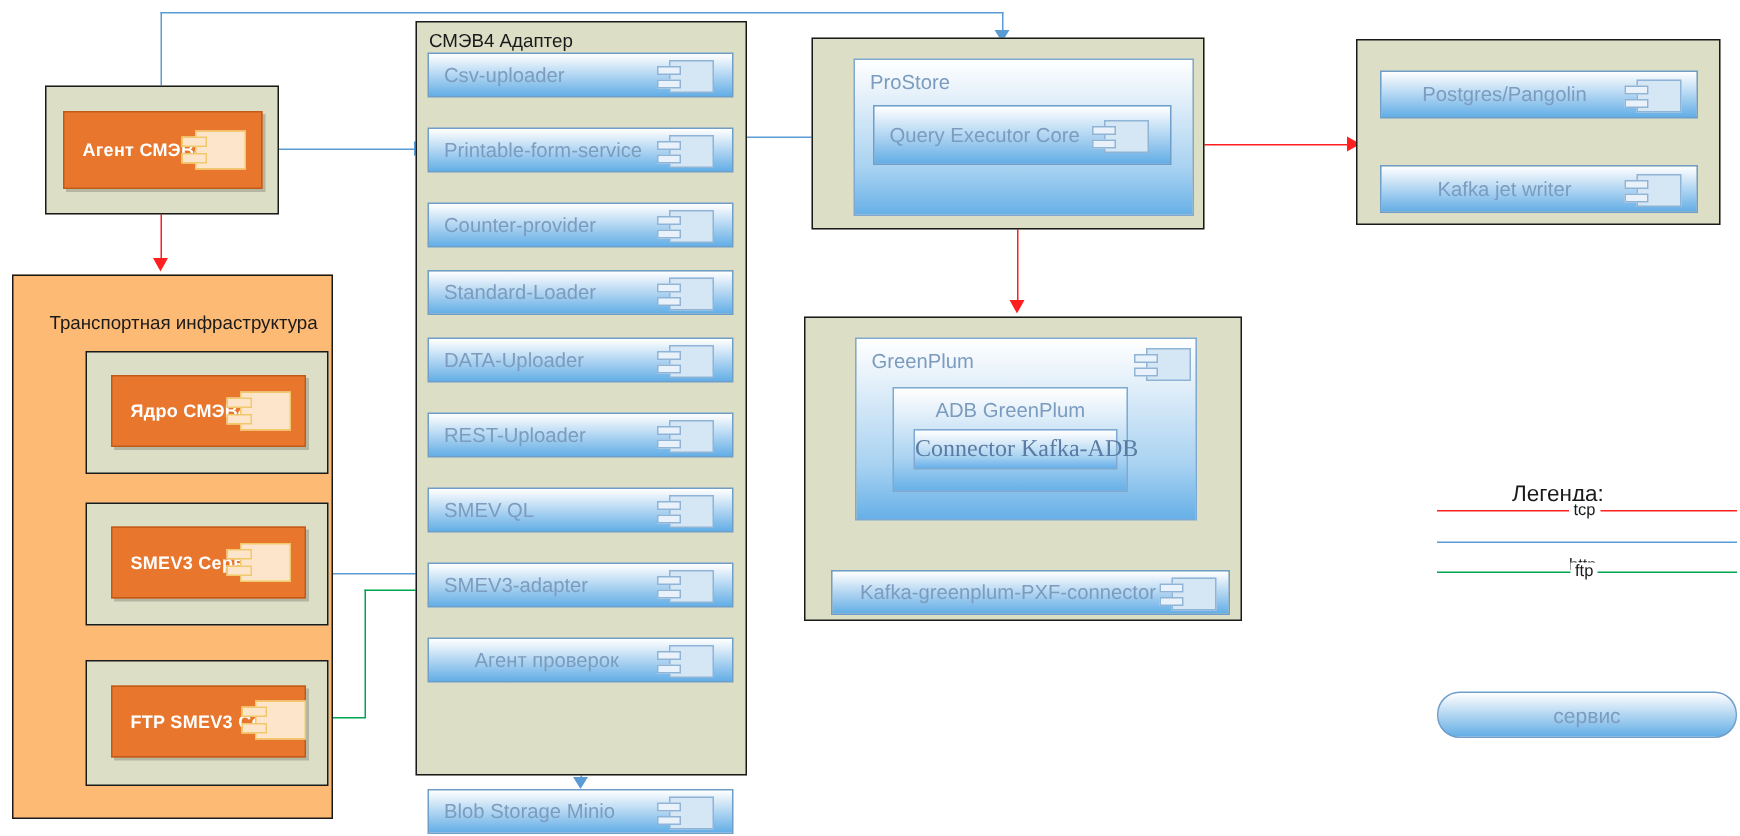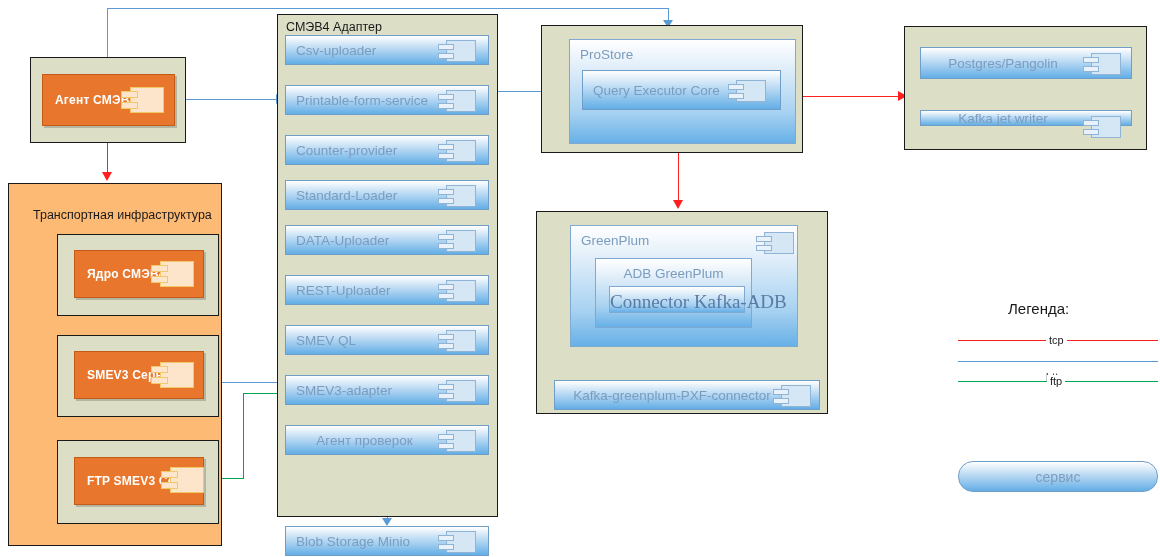--- a/index.html
+++ b/index.html
@@ -77,21 +77,21 @@
     top:7px;
     font-size:13.5px;
     color:#7b9cbf;
     white-space:nowrap;
   }
   .panel > .ptitle.center{
     left:0;right:0;text-align:center;
   }
   .panel.serif > .ptitle{
     font-family:"Liberation Serif",serif;
-    font-size:19px;
+    font-size:16px;
     color:#5a7ba3;
   }
 
   
   .cmp{position:absolute;}
   .cmp .body{
     position:absolute;left:8px;top:0;width:30px;height:22px;
     border:1.3px solid #8fb4d6;background:#d5e6f5;box-sizing:border-box;
   }
   .cmp .tab{
@@ -385,31 +385,31 @@
 
   <div class="server" style="left:904px;top:26px;width:243px;height:124px;">
     <div class="svc" style="left:15px;top:20px;width:212px;height:32px;">
       <span class="txt center" style="padding-right:46px;">Postgres/Pangolin</span>
       <span class="cmp" style="left:162px;top:5px;">
         <span class="body"></span>
           <span class="tab t1"></span>
           <span class="tab t2"></span>
       </span>
     </div>
-    <div class="svc" style="left:15px;top:83px;width:212px;height:16px;">
+    <div class="svc" style="left:15px;top:83px;width:212px;height:32px;">
       <span class="txt center" style="padding-right:46px;">Kafka jet writer</span>
       <span class="cmp" style="left:162px;top:5px;">
         <span class="body"></span>
           <span class="tab t1"></span>
           <span class="tab t2"></span>
       </span>
     </div>
   </div>
 
-  <div class="legend-title" style="left:1008px;top:300px;">Легенда:</div>
+  <div class="legend-title" style="left:1008px;top:321px;">Легенда:</div>
 
   <div class="leg-line" style="left:958px;top:340px;width:200px;border-top-color:#ff1f1f;"></div>
   <div class="leg-lbl" style="left:1046px;top:334px;">tcp</div>
 
   <div class="leg-line" style="left:958px;top:361px;width:200px;border-top-color:#5b9bd5;"></div>
   <div class="leg-lbl" style="left:1043px;top:343px;margin-top:28px;">http</div>
 
   <div class="leg-line" style="left:958px;top:381px;width:200px;border-top-color:#00a550;"></div>
   <div class="leg-lbl" style="left:1047px;top:375px;">ftp</div>
 

